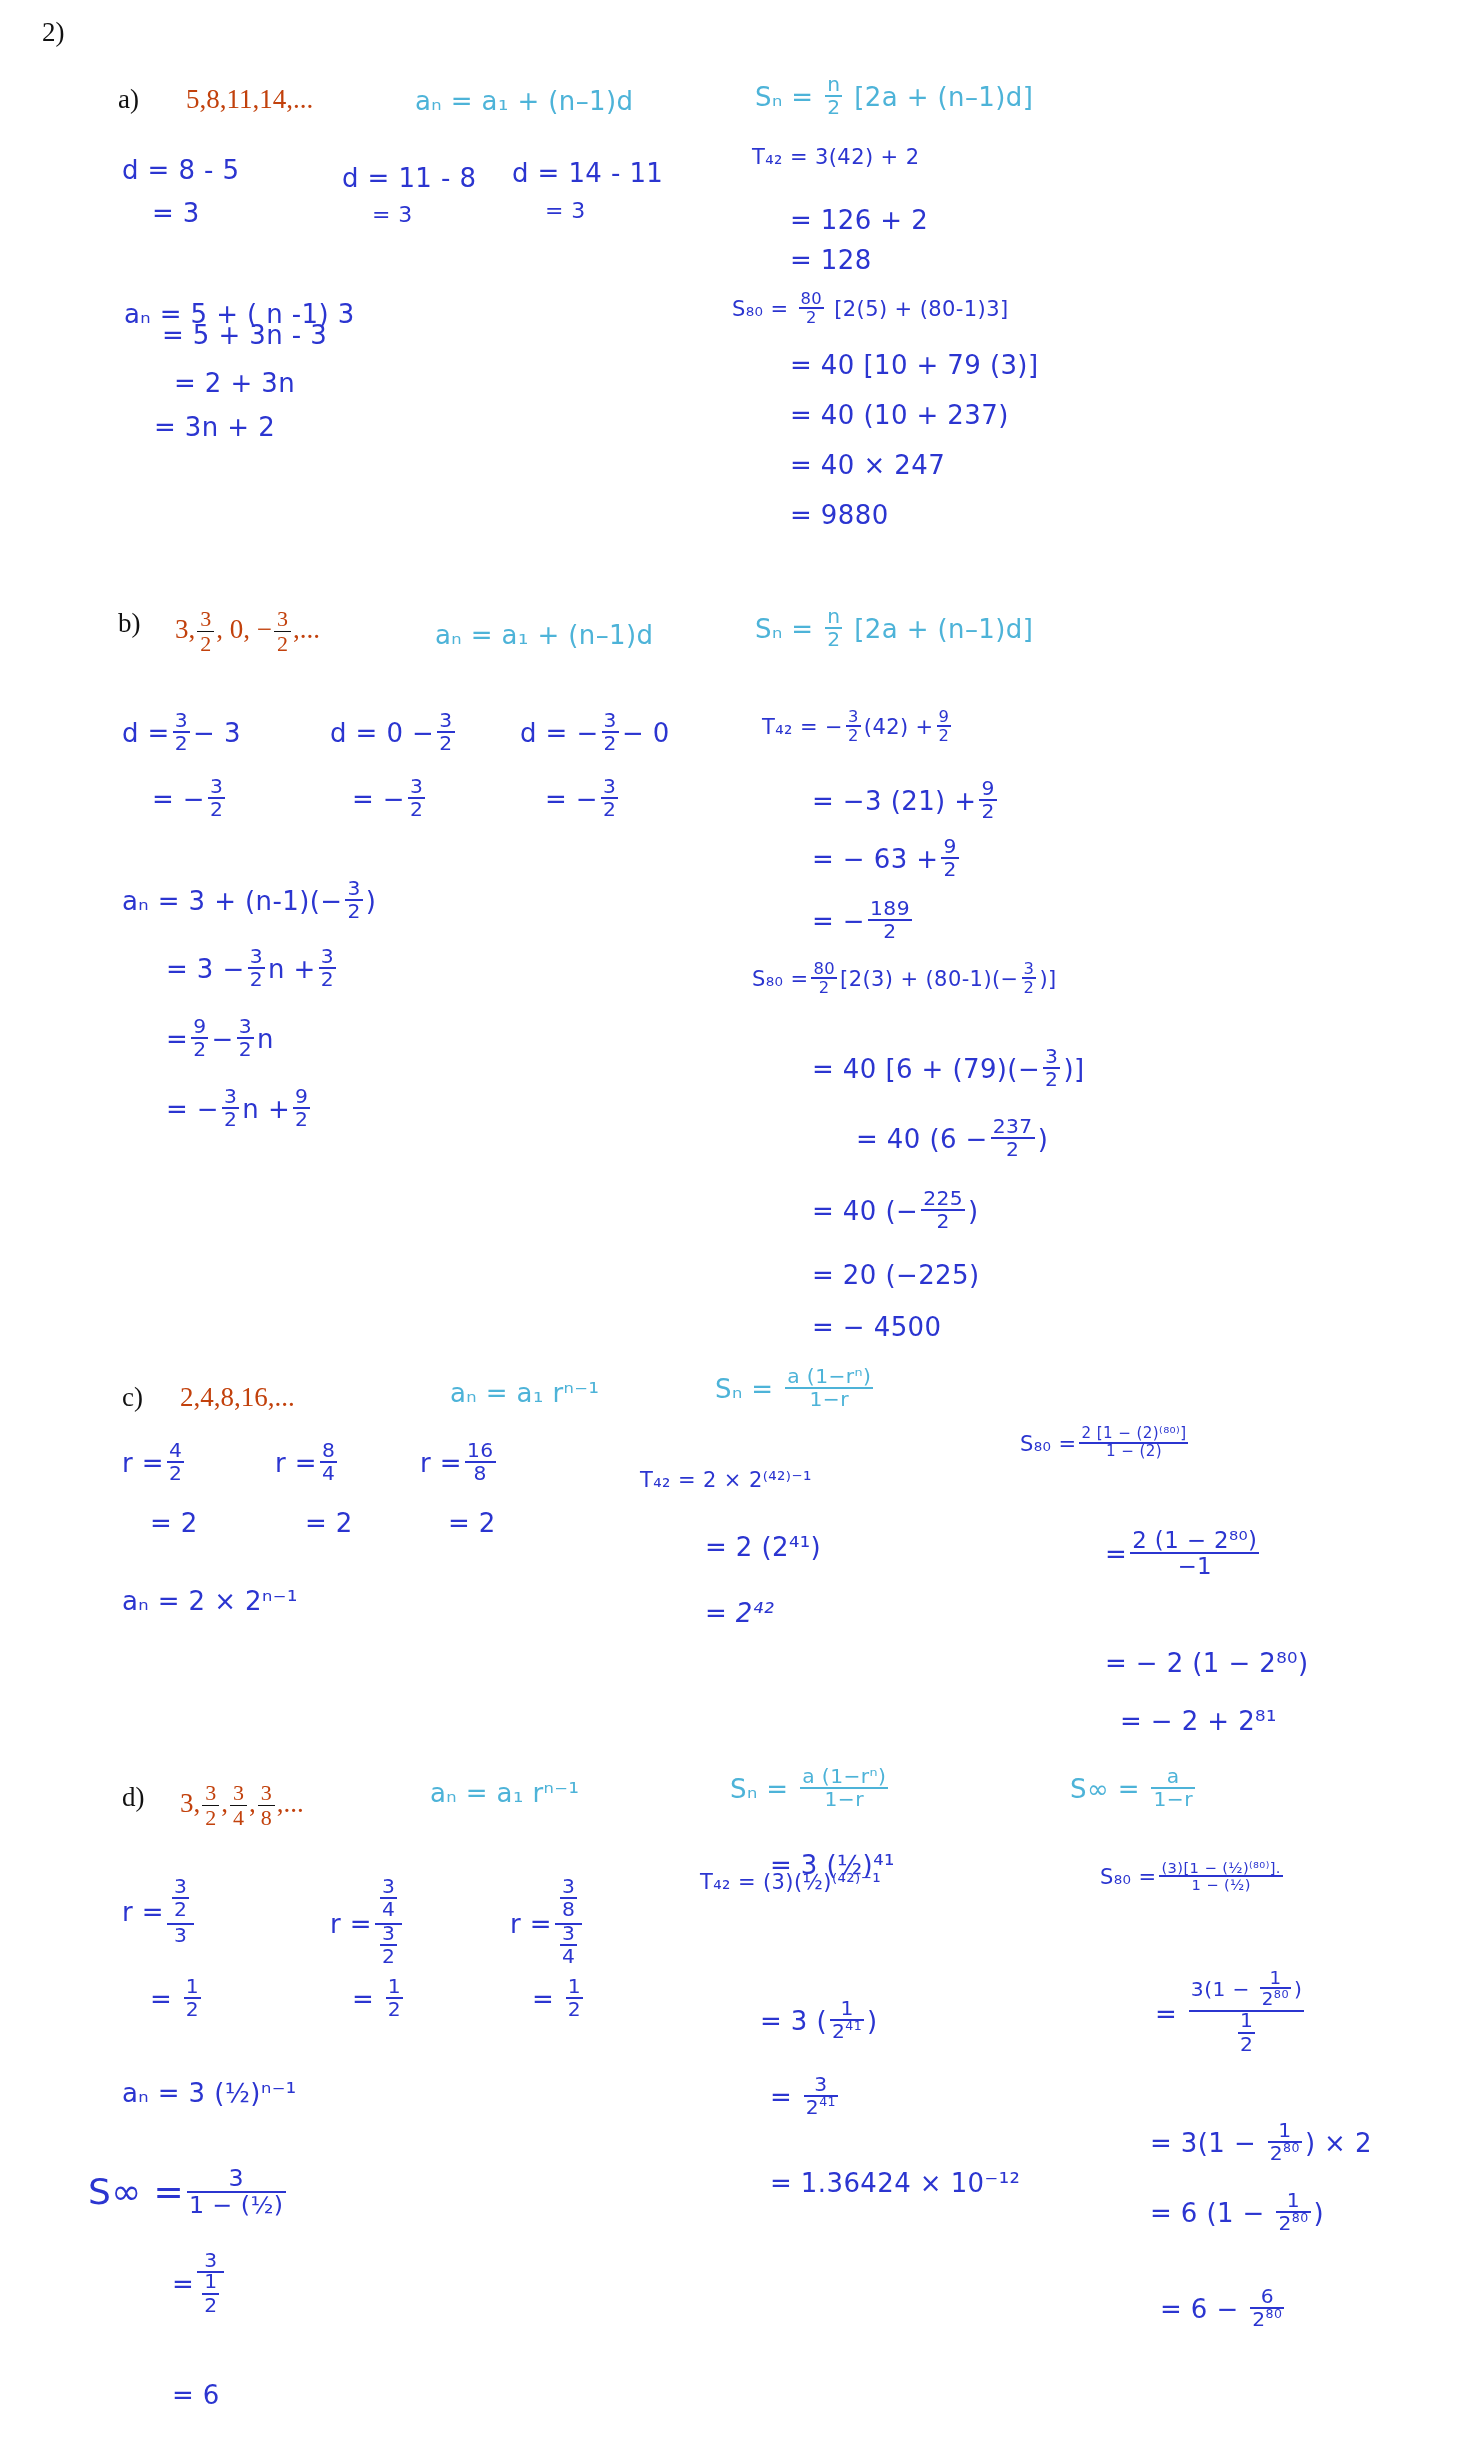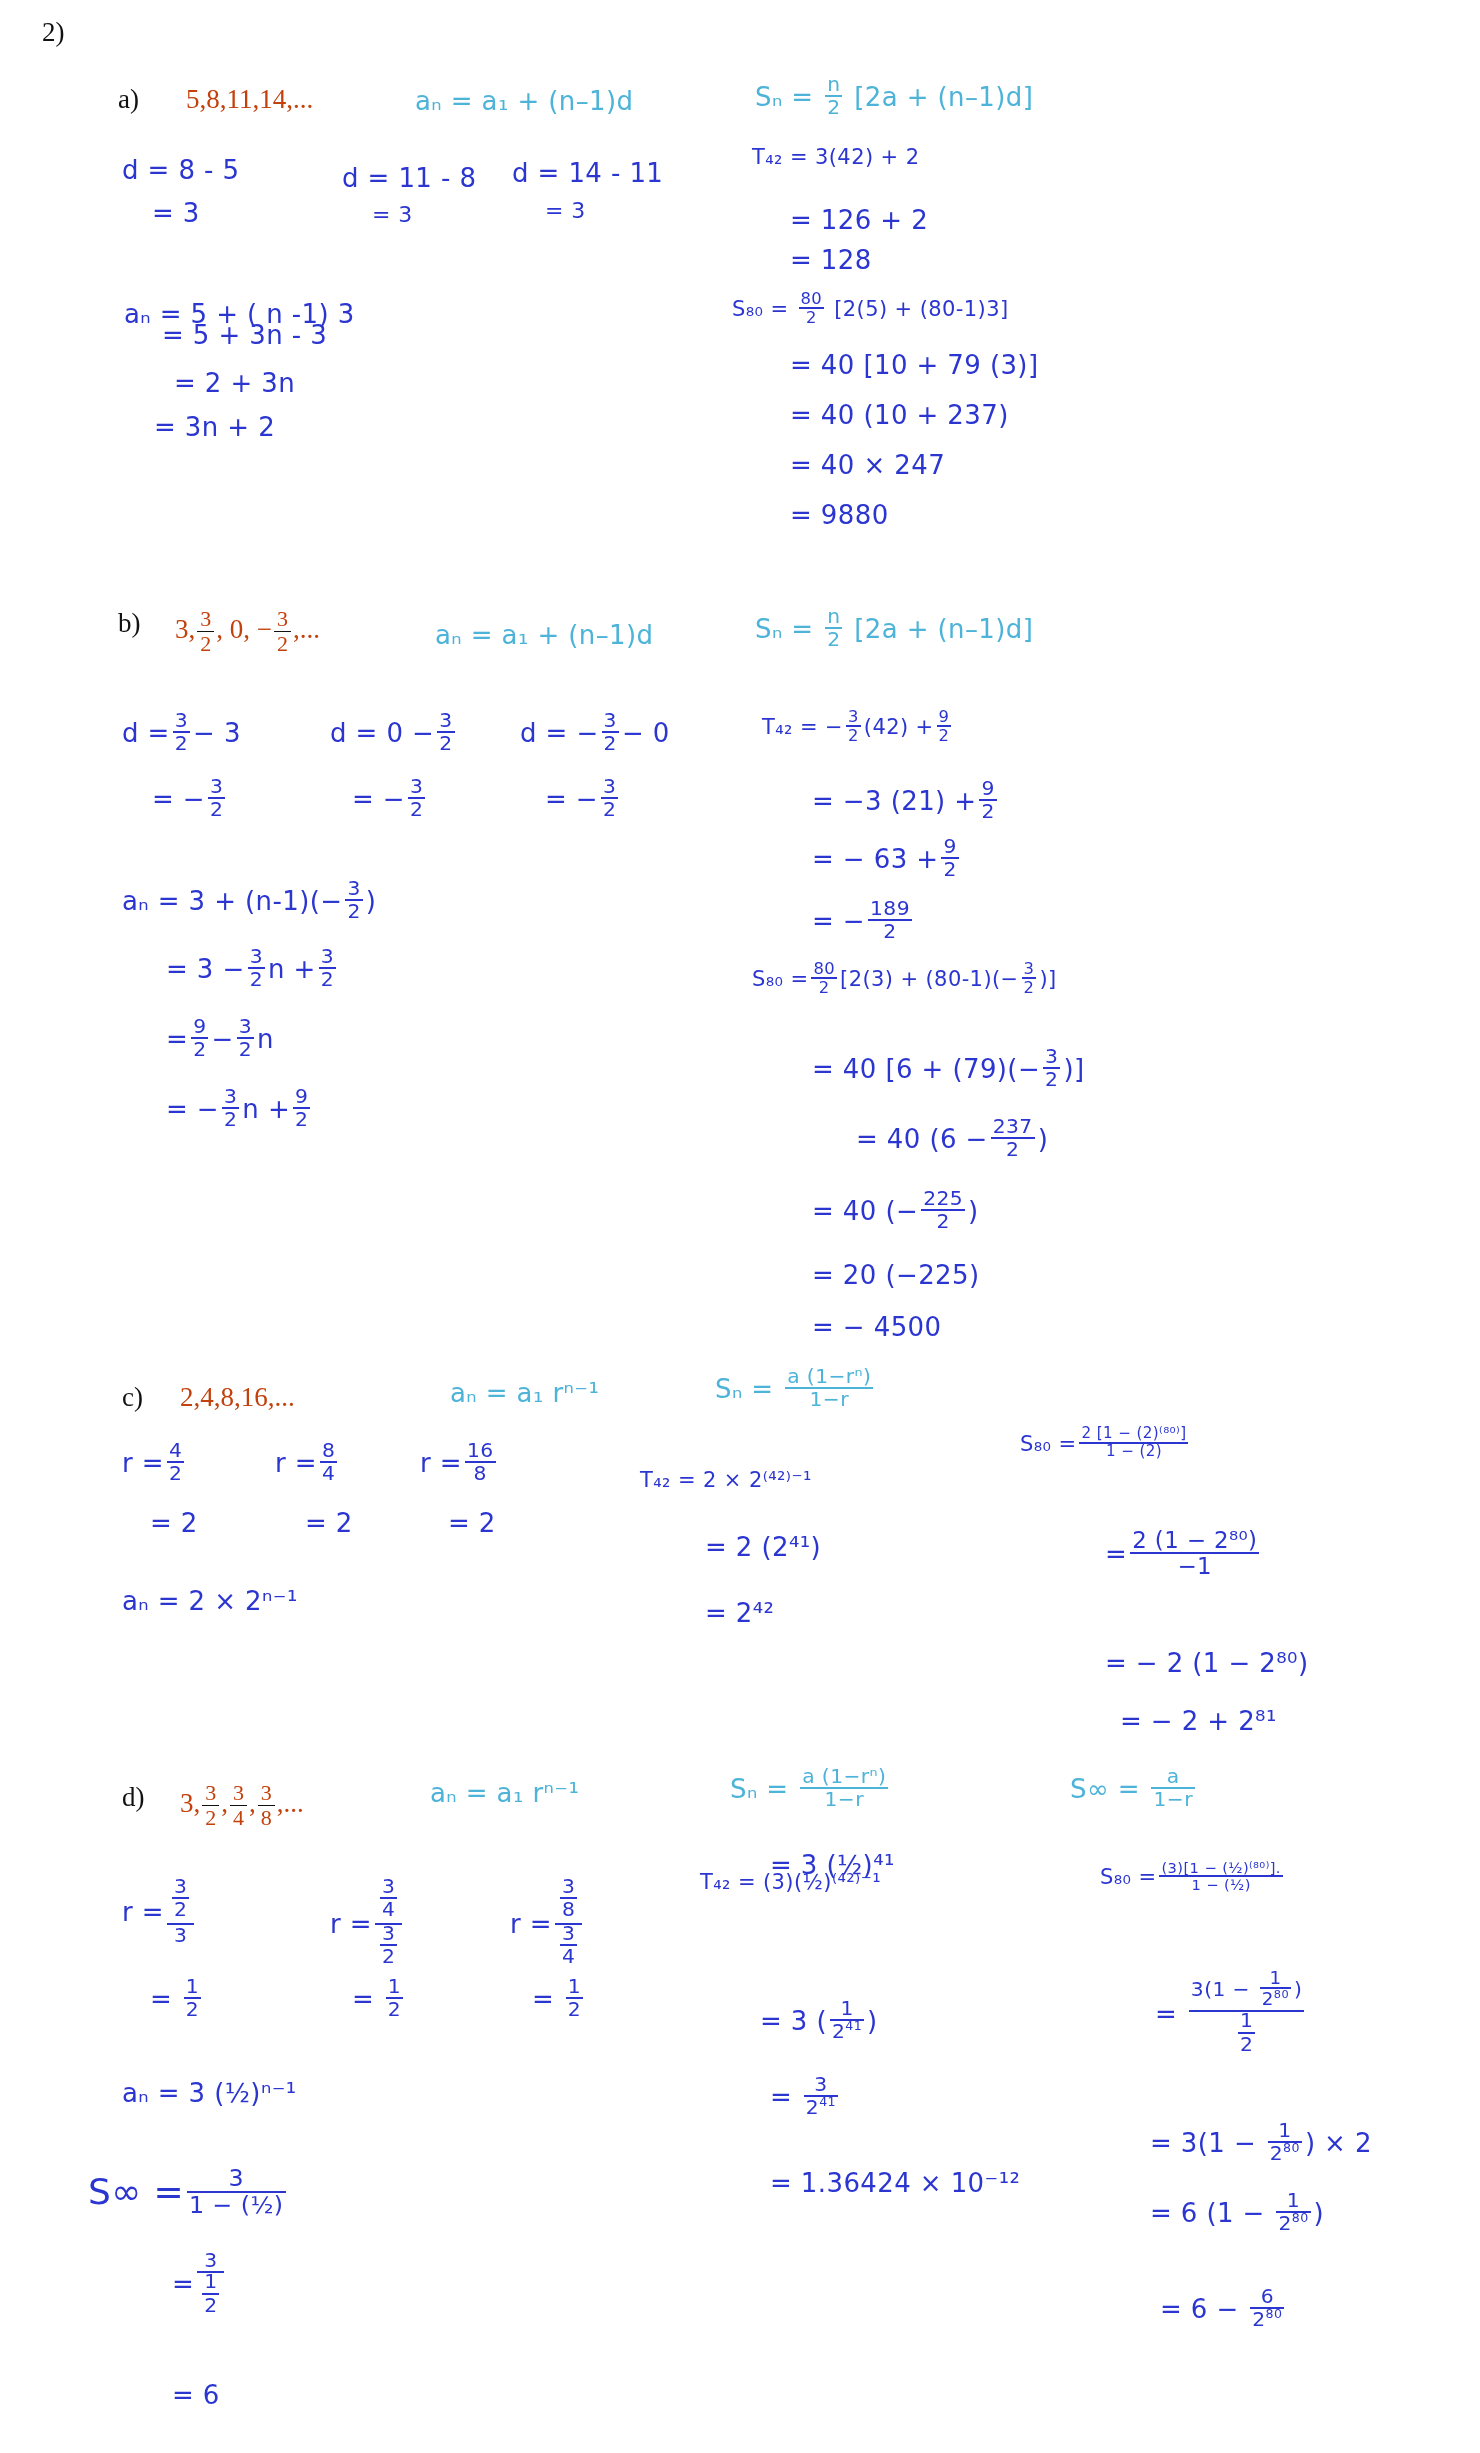--- a/index.html
+++ b/index.html
@@ -239,21 +239,21 @@
 
   <div class="hw sz-m" style="left:420px; top:1442px;">
     <span>r =</span><span class="hf"><span class="n">16</span><span class="d">8</span></span>
   </div>
   <div class="hw sz-m" style="left:448px; top:1508px;">= 2</div>
 
   <div class="hw sz-m" style="left:122px; top:1586px;">aₙ =  2 × 2ⁿ⁻¹</div>
 
   <div class="hw sz-l" style="left:640px; top:1468px;">T₄₂ = 2 × 2⁽⁴²⁾⁻¹</div>
   <div class="hw sz-m" style="left:705px; top:1532px;">= 2 (2⁴¹)</div>
-  <div class="hw sz-m" style="left:705px; top:1598px;">= 2⁴²</div>
+  <div class="hw sz-m" style="left:705px; top:1598px;font-style:italic;">= 2⁴²</div>
 
   <div class="hw sz-l" style="left:1020px; top:1428px;">
     <span>S₈₀ =</span><span class="hf" style="font-size:0.72em;"><span class="n">2 [1 − (2)⁽⁸⁰⁾]</span><span class="d">1 − (2)</span></span>
   </div>
 
   <div class="hw sz-m" style="left:1105px; top:1530px;">
     <span>=</span><span class="hf" style="font-size:0.88em;"><span class="n">2 (1 − 2⁸⁰)</span><span class="d">−1</span></span>
   </div>
 
   <div class="hw sz-m" style="left:1105px; top:1648px;">= − 2 (1 − 2⁸⁰)</div>

